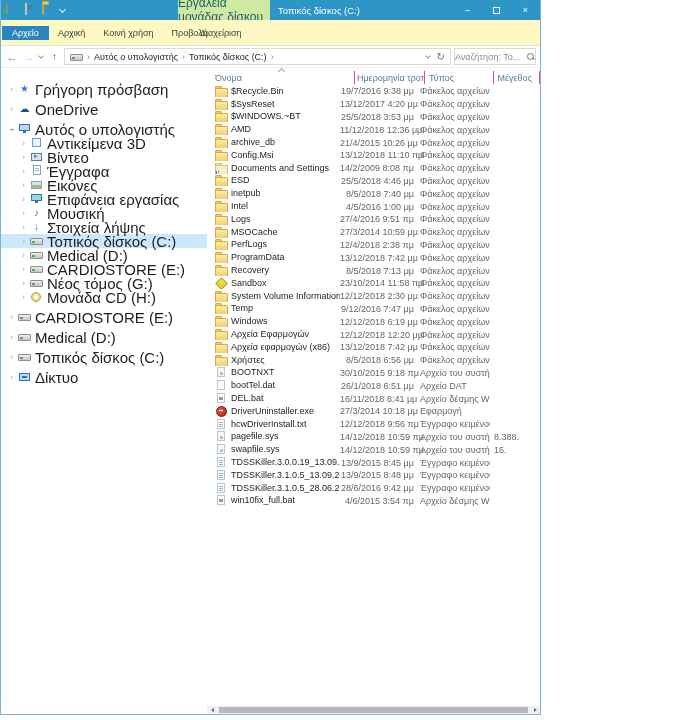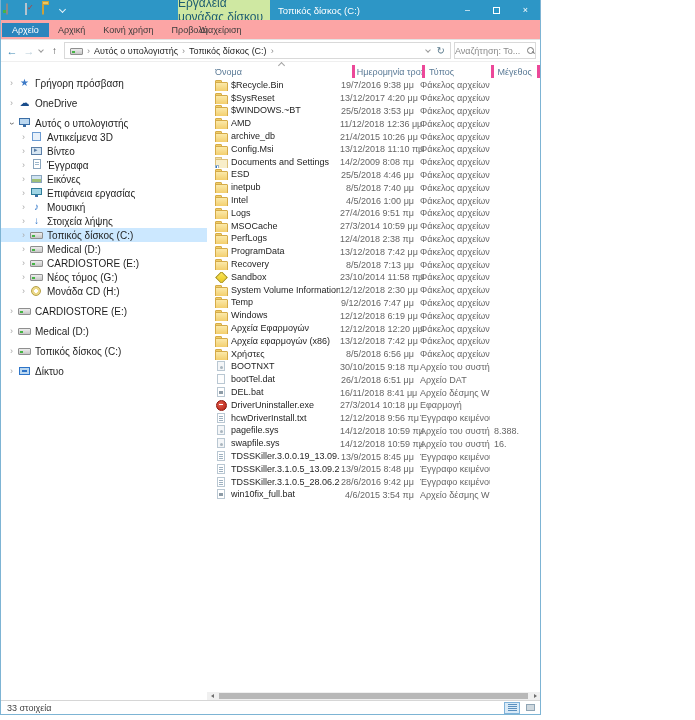--- a/index.html
+++ b/index.html
@@ -27,21 +27,21 @@
               border-bottom:1px solid #e8f4fa; transform:rotate(45deg); margin-top:-2px; }
   .ctx-tab { position:absolute; left:177px; top:0; width:92px; height:20px; background:#cfe8a2;
              color:#1d5c70; display:flex; align-items:center; justify-content:center; font-size:12px; }
   .win-title { position:absolute; left:277px; top:0; height:20px; display:flex; align-items:center;
              font-size:9.5px; color:#fff; }
   .win-controls { position:absolute; right:0; top:0; height:20px; display:flex; }
   .win-btn { width:29px; height:20px; display:flex; align-items:center; justify-content:center; color:#fff; }
   .max-box { width:7px; height:7px; border:1px solid #fff; }
 
   
-  .tabrow { height:20px; flex:none; display:flex; align-items:center; background:#fca5a5;
+  .tabrow { height:26px; flex:none; display:flex; align-items:center; background:#fef9c3;
             border-bottom:1px solid #e3e3e3; position:relative; }
   .tab { padding:0 9px; height:14px; display:flex; align-items:center; color:#3c3c3c; font-size:9px; }
   .tab-file { background:#2a85bd; color:#fff; padding:0 10px; margin-left:1px; }
   .tab-manage { position:absolute; left:190px; }
 
   
   .addressrow { height:22px; flex:none; display:flex; align-items:center; padding:0 4px;
                 border-bottom:1px solid #efefef; gap:3px; }
   .nav-arrow { font-size:11px; width:14px; text-align:center; }
   .arrow-back { color:#3b87b3; }
@@ -66,21 +66,21 @@
   
   .main { flex:1; display:flex; min-height:0; position:relative; }
 
   
   .tree { width:206px; flex:none; overflow:hidden; padding-top:8px; }
   .tree-item { height:14px; display:flex; align-items:center; white-space:nowrap; cursor:default; }
   .tree-item.gap { margin-top:6px; }
   .tree-item.selected { background:#cce8ff; }
   .tree-chev { width:9px; flex:none; text-align:center; color:#a8a8a8; font-size:9px; line-height:9px; }
   .tree-chev.open { color:#3c3c3c; transform:rotate(90deg); }
-  .tree-label { margin-left:4px; color:#1e1e1e; font-size:10px; }
+  .tree-label { margin-left:4px; color:#1e1e1e; font-size:15px; }
   .tico { width:13px; height:12px; flex:none; position:relative; margin-left:2px; }
   .glyph { font-size:10px; line-height:12px; display:block; text-align:center; }
   .tico-star { color:#3d7ac7; }
   .tico-cloud { color:#1b4e8c; }
   .tico-music,.tico-down { color:#2d74c8; font-weight:bold; }
   .mon { position:absolute; left:1px; top:1px; width:11px; height:7px; border:1px solid #3b6ea5; background:#bcd8f0; }
   .mon::after { content:""; position:absolute; left:3px; bottom:-3px; width:3px; height:2px; background:#3b6ea5; }
   .mon.teal { border-color:#2e7d98; background:#9fd4e4; }
   .boxic { position:absolute; left:2px; top:1px; width:9px; height:9px; border:1px solid #6b9bd2; background:#e8f1fa; }
   .vidic { position:absolute; left:1px; top:2px; width:11px; height:8px; border:1px solid #5a7ea6; background:#d7e6f2; }
@@ -95,21 +95,21 @@
   .driveic::after { content:""; position:absolute; left:1px; bottom:1px; width:3px; height:2px; background:#46b446; }
   .cdic { position:absolute; left:1px; top:1px; width:10px; height:10px; border-radius:50%;
           border:1px solid #b7a145; background:radial-gradient(circle at 50% 50%, #fff 0 2px, #ecd98a 2px 5px); }
   .netic { position:absolute; left:1px; top:2px; width:11px; height:8px; border:1px solid #2d74c8; background:#bcd8f0; }
   .netic::after { content:""; position:absolute; left:2px; top:2px; width:5px; height:2px; background:#2d74c8; }
 
   
   .listpane { flex:1; min-width:0; position:relative; overflow:hidden; display:flex; flex-direction:column; }
   .list-header { height:17px; flex:none; display:flex; align-items:flex-end; padding:0 0 1px 8px;
                  color:#5a7a96; position:relative; }
-  .hc { white-space:nowrap; overflow:hidden; border-right:3px solid #ec4899; height:13px; display:flex; align-items:center; }
+  .hc { white-space:nowrap; overflow:hidden; border-right:1px solid #ec4899; height:13px; display:flex; align-items:center; }
   .hc-name { width:152px; }
   .hc-date { width:76px; padding-left:2px; }
   .hc-type { width:74px; padding-left:4px; }
   .hc-size { width:50px; padding-left:4px; }
   .sort-caret { position:absolute; left:72px; top:1px; width:5px; height:5px;
                 border-left:1px solid #a5a5a5; border-top:1px solid #a5a5a5; transform:rotate(45deg); }
   .rows { flex:none; }
   .frow { height:12.8px; display:flex; align-items:center; padding-left:8px; white-space:nowrap; }
   .cell-name { width:152px; display:flex; overflow:hidden; color:#1e1e1e; }
   .cell-date { width:76px; text-align:right; color:#666; padding-right:2px; flex:none; }
@@ -689,24 +689,13 @@
             <span class="tri-l"></span>
           </span>
         <span class="sb-thumb"></span>
         <span class="sb-arrow">
             <span class="tri-r"></span>
           </span>
       </div>
     </div>
   </div>
 
-  <div class="statusbar">
-    <span>33 στοιχεία</span>
-    <div class="view-btns">
-      <div class="vbtn active">
-          <span class="vico-details"></span>
-        </div>
-      <div class="vbtn">
-          <span class="vico-thumbs"></span>
-        </div>
-    </div>
-  </div>
 </div>
 
 </body></html>

